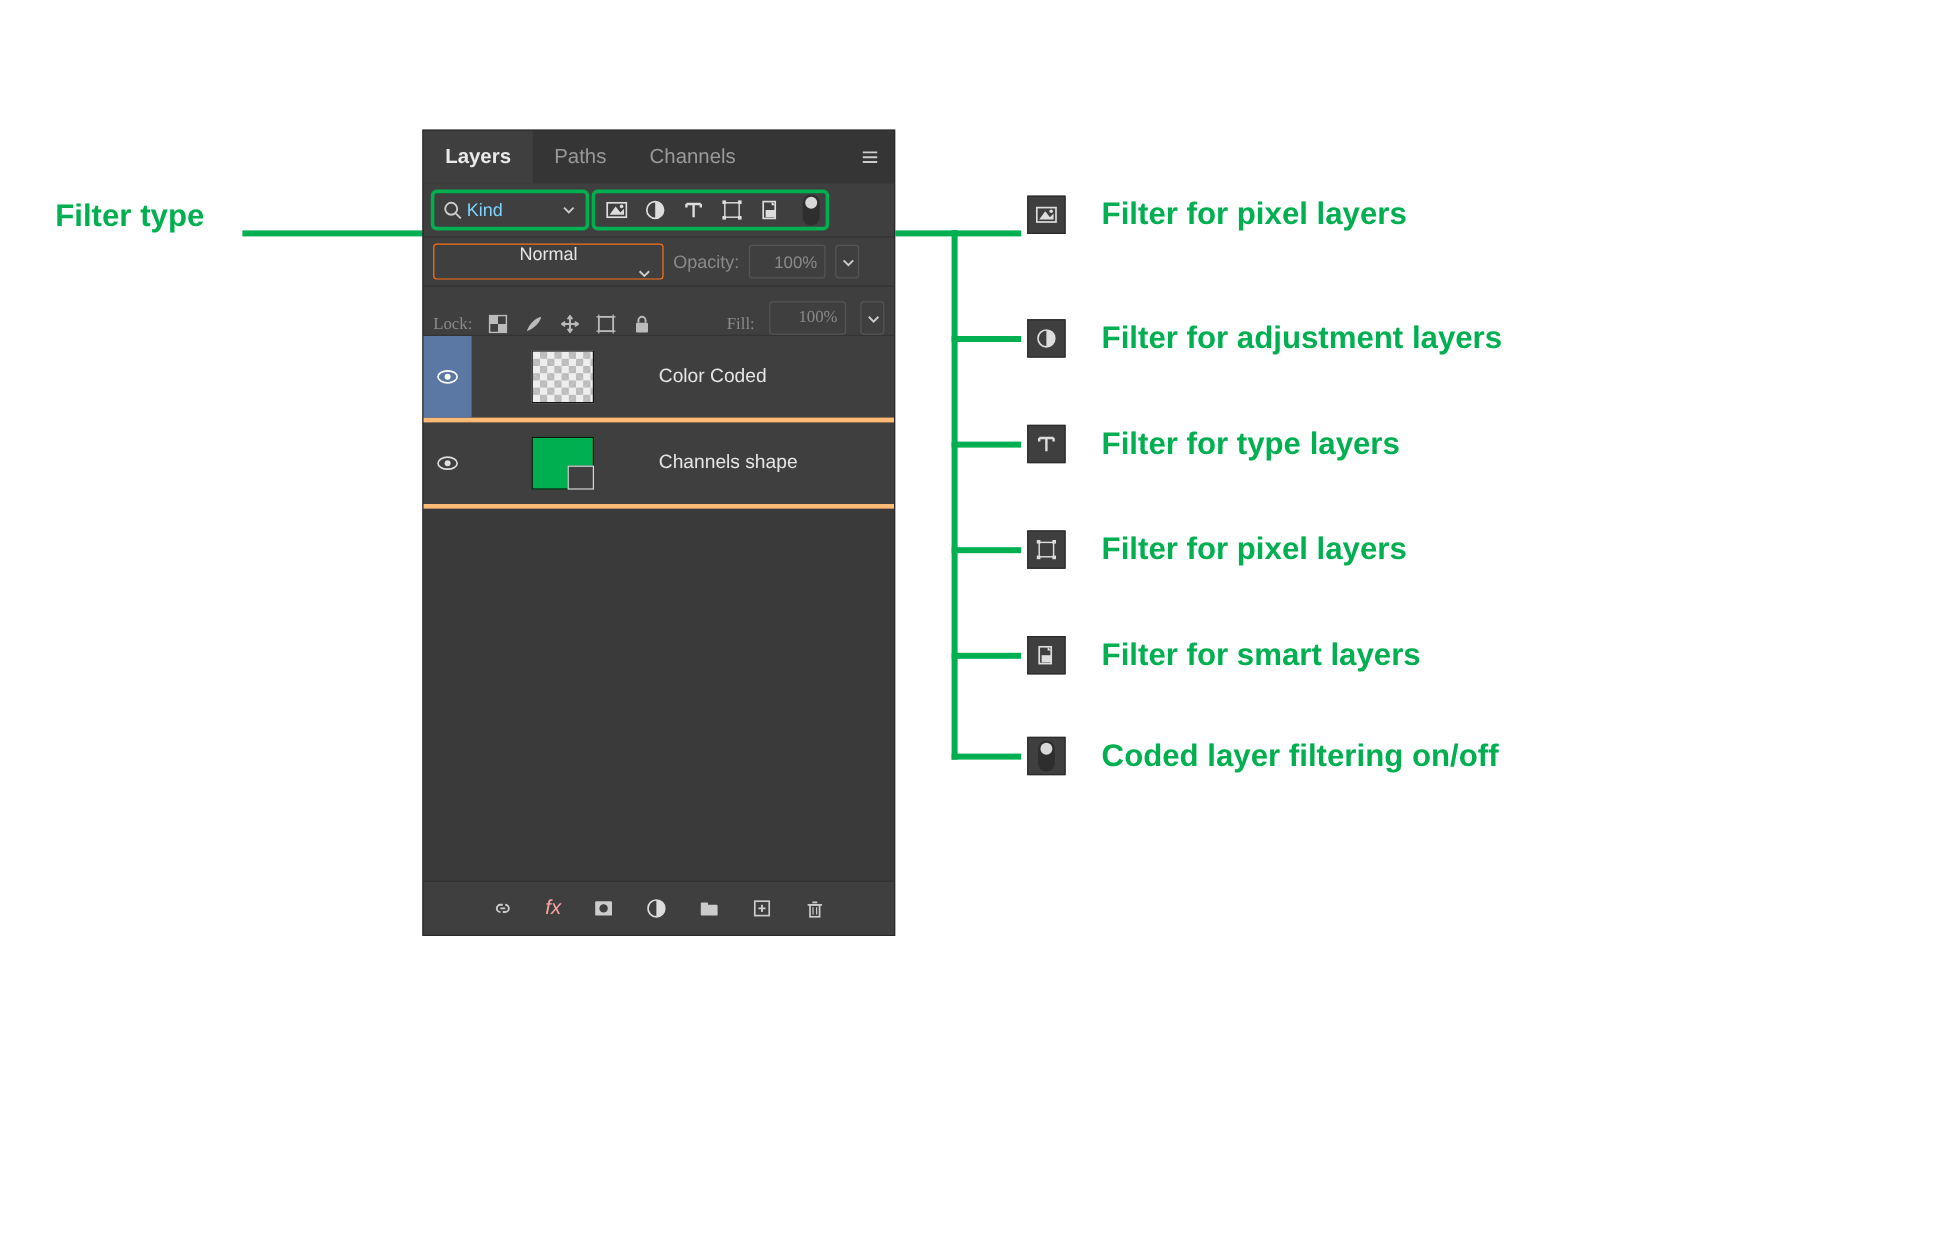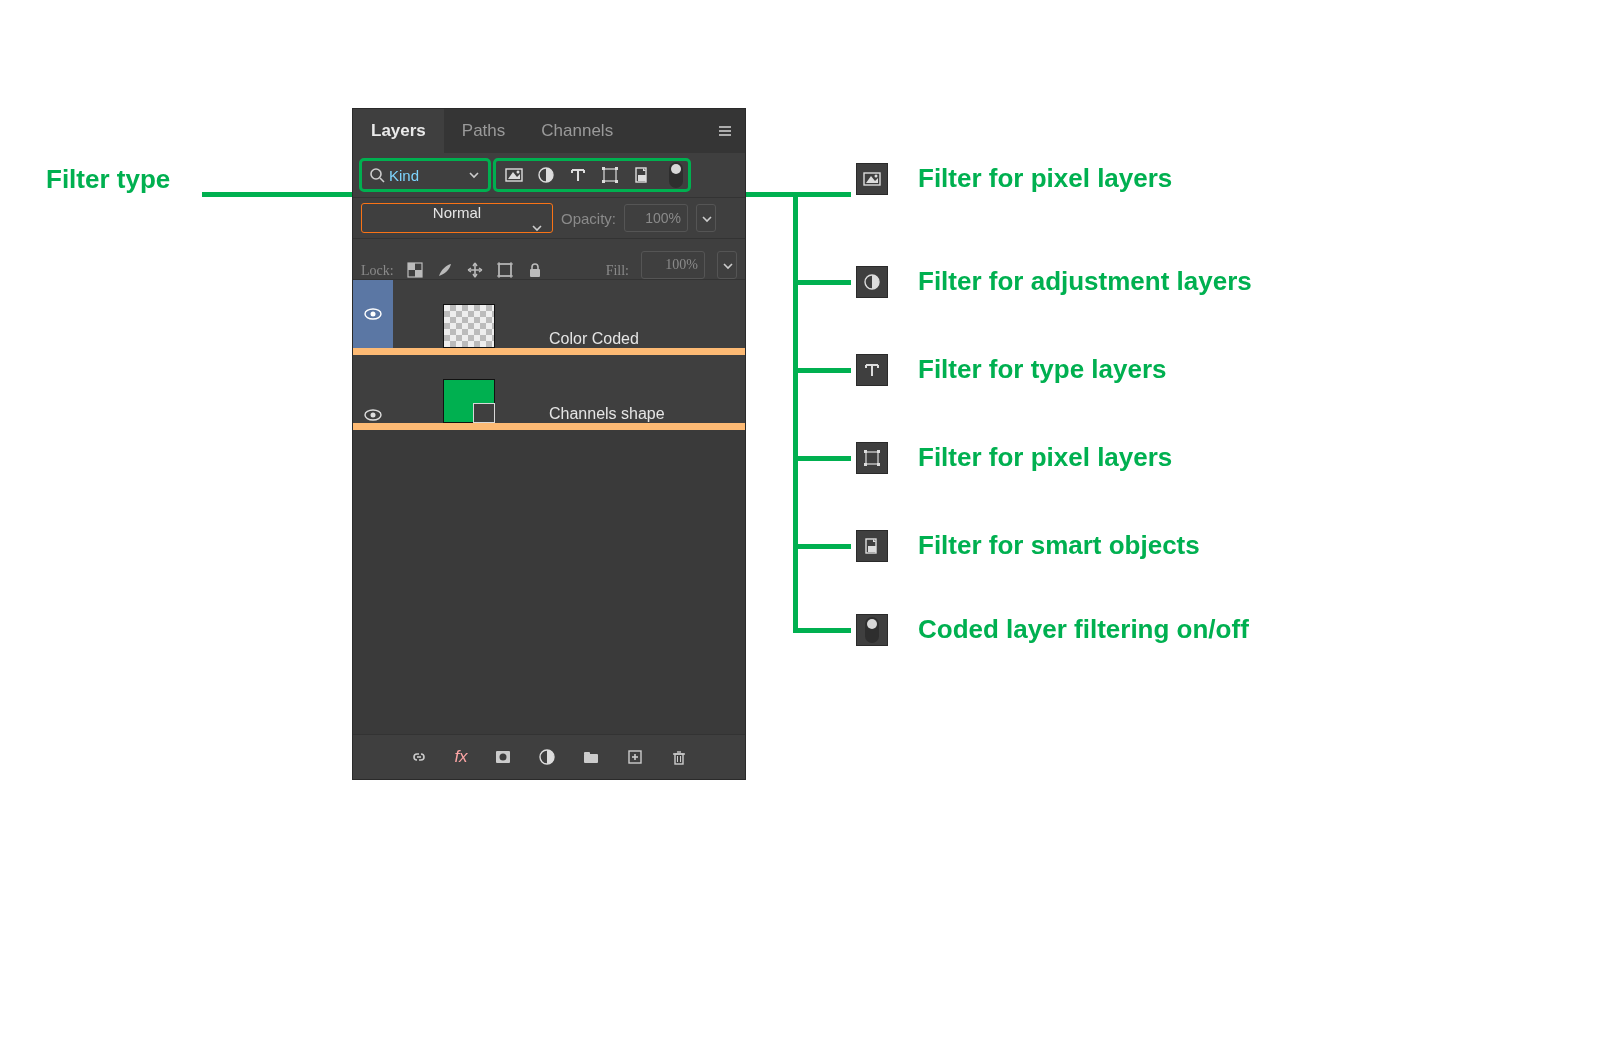--- a/index.html
+++ b/index.html
@@ -22,21 +22,21 @@
   .toggle-pill .dot{width:10px;height:10px;border-radius:50%;background:#d8d8d8;}
   
   .blend-row{display:flex;align-items:center;height:40px;padding:0 8px;gap:8px;color:#8a8a8a;font-size:15px;border-top:1px solid #333;}
   .blend-select{display:flex;align-items:center;height:28px;width:174px;padding:0 8px;border:1px solid #f97316;border-radius:3px;color:#e5e5e5;flex-direction:column;}
   .pct{width:56px;height:26px;border:1px solid #555;border-radius:3px;text-align:right;padding-right:6px;line-height:26px;color:#8a8a8a;font-size:14px;}
   .mini-chev{width:18px;height:26px;border:1px solid #555;border-radius:3px;display:flex;align-items:center;justify-content:center;}
   
   .lock-row{display:flex;align-items:flex-end;height:40px;padding:0 8px;gap:12px;color:#8a8a8a;font-size:14px;border-top:1px solid #333;border-bottom:1px solid #333;font-family:Liberation Serif, serif;}
   
   .layers{flex:0 0 auto;}
-  .layer{display:flex;align-items:flex-end;height:68px;border-bottom:7px solid #fdba74;gap:40px;}
+  .layer{display:flex;align-items:center;height:68px;border-bottom:4px solid #fdba74;gap:40px;}
   .eye{width:40px;display:flex;align-items:center;justify-content:center;}
   .eye.selected{background:#5b77a4;height:100%;}
   .thumb{width:50px;height:42px;background-image:linear-gradient(45deg,#bbb 25%,transparent 25%),linear-gradient(-45deg,#bbb 25%,transparent 25%),linear-gradient(45deg,transparent 75%,#bbb 75%),linear-gradient(-45deg,transparent 75%,#bbb 75%);background-size:12px 12px;background-position:0 0,0 6px,6px -6px,-6px 0;background-color:#eee;border:1px solid #111;margin:0 14px 0 10px;position:relative;}
   .thumb.shape{background:#00b050;}
   .thumb.shape::after{content:"";position:absolute;right:-1px;bottom:-1px;width:20px;height:18px;border:1px solid #d8d8d8;background:#3f3f3f;}
   .layer-name{color:#e5e5e5;font-size:16px;}
   .layers-empty{flex:1;background:#3a3a3a;}
   
   .bottom-bar{height:44px;border-top:1px solid #333;display:flex;align-items:center;justify-content:center;gap:26px;color:#c8c8c8;}
   
@@ -367,21 +367,21 @@
         </svg>
       </div>
     <div class="lab green">Filter for pixel layers</div>
   </div>
   <div class="legend" style="top:530px;">
     <div class="sq">
         <svg width="18" height="18">
           <use href="#i-smart"></use>
         </svg>
       </div>
-    <div class="lab green">Filter for smart objects</div>
+    <div class="lab green">Filter for smart layers</div>
   </div>
   <div class="legend" style="top:614px;">
     <div class="sq">
         <span class="toggle-pill" style="margin:0">
           <span class="dot"></span>
         </span>
       </div>
     <div class="lab green">Coded layer filtering on/off</div>
   </div>
 

